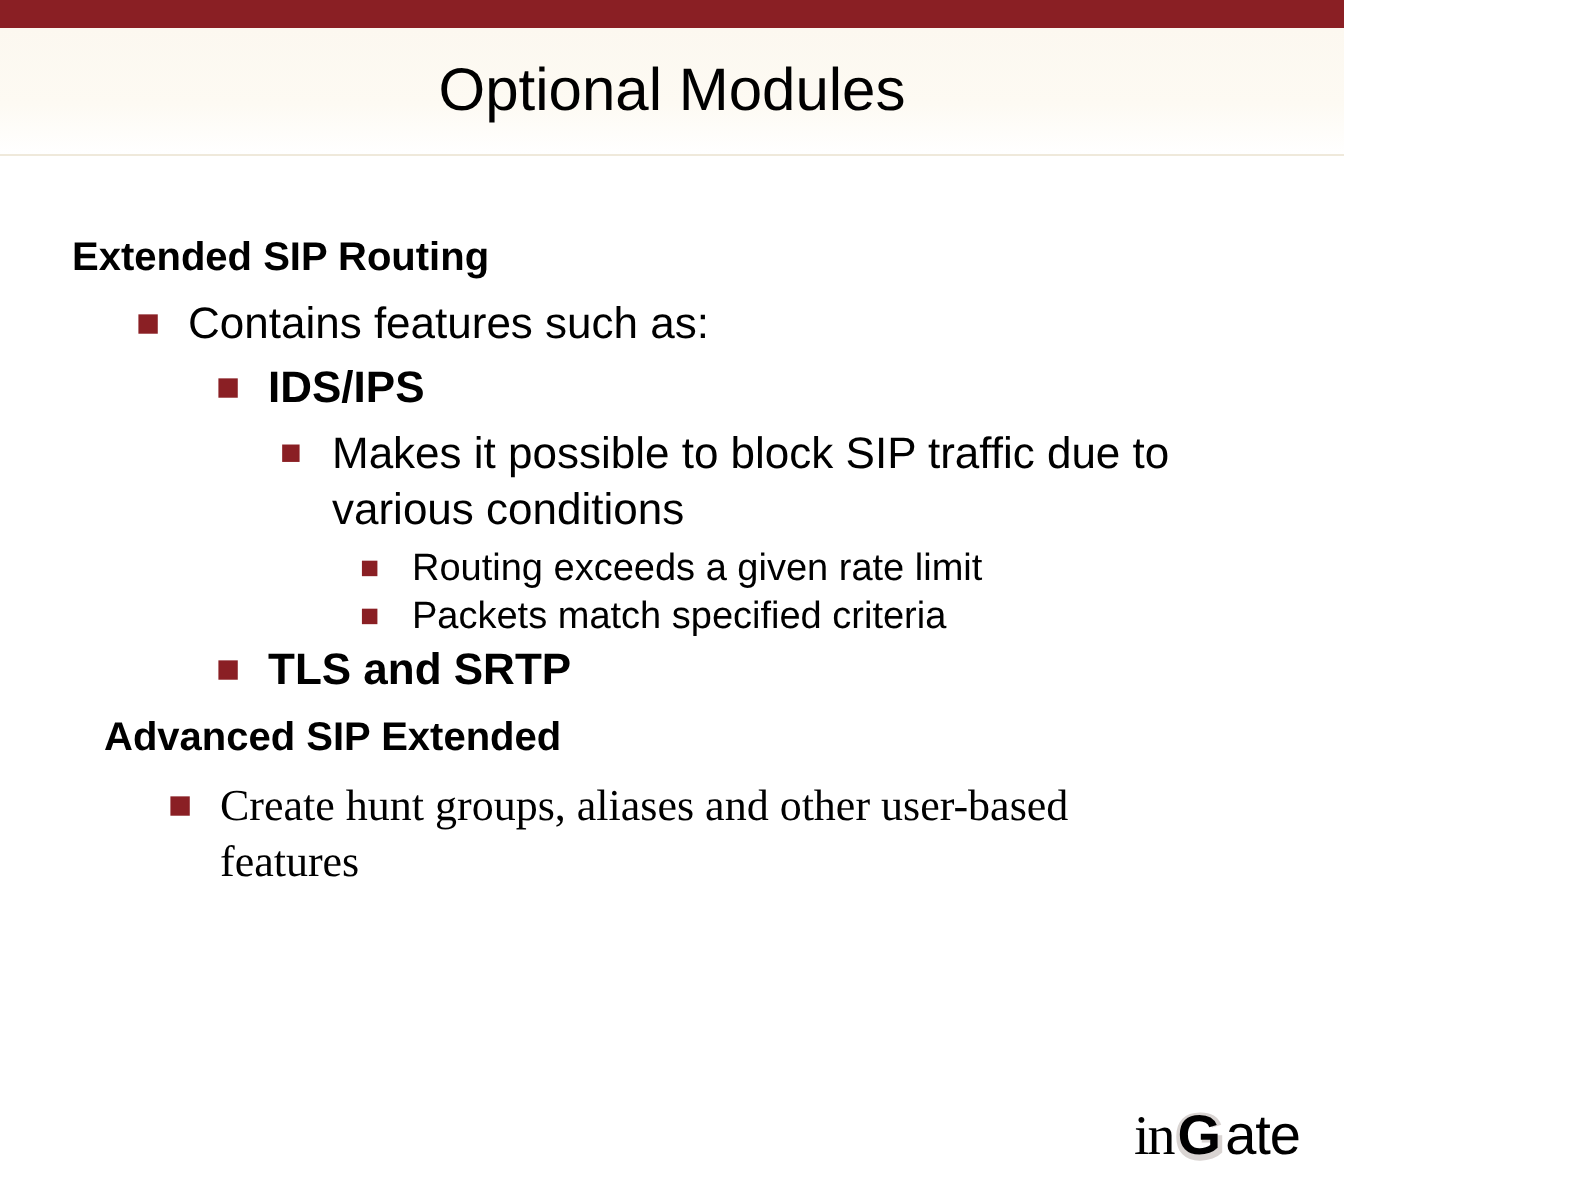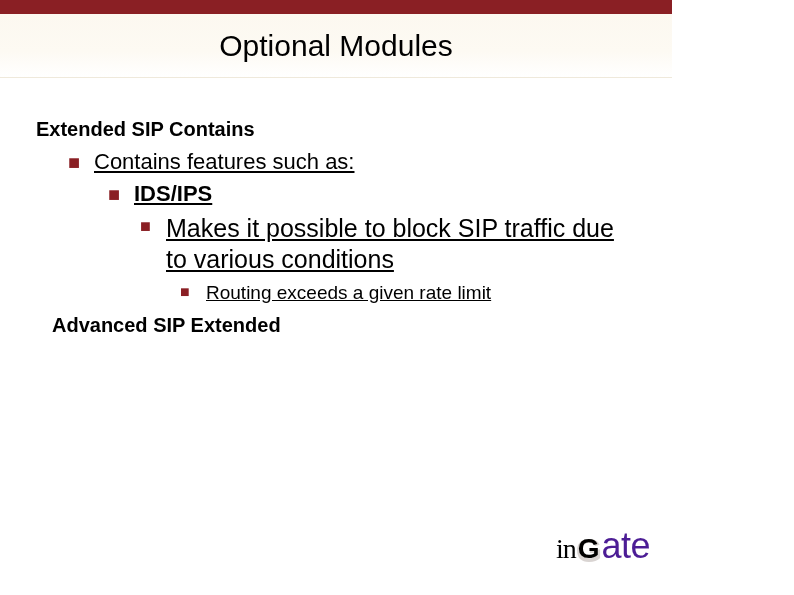--- a/index.html
+++ b/index.html
@@ -4,59 +4,64 @@
 <style>
   * { margin: 0; padding: 0; box-sizing: border-box; }
   html, body { width: 794px; height: 595px; font-family: Arial, Helvetica, sans-serif; background: #fff; overflow: hidden; }
   .slide { width: 672px; height: 595px; position: relative; }
   .top-bar { width: 100%; height: 14px; background: #8a1f24; }
   .title-band { width: 100%; height: 64px; background: linear-gradient(to bottom, #fcf8f0 0%, #fdfaf3 60%, #ffffff 100%); display: flex; align-items: center; justify-content: center; border-bottom: 1px solid #efe9db; }
   .title { font-size: 30px; color: #000; text-align: center; }
   .content { padding: 40px 36px 0 36px; }
   .section-heading { font-weight: bold; font-size: 20px; color: #000; margin-bottom: 8px; }
   .section-heading.second { margin-top: 10px; margin-left: 16px; }
-  ul { list-style: none; text-decoration: underline; }
+  ul { list-style: none; }
   .bullet { position: relative; padding-left: 26px; }
   .bullet::before { content: "■"; position: absolute; left: 0; top: 0.12em; color: #8a1f24; }
   .lvl1 { font-size: 22px; margin-left: 32px; margin-bottom: 6px; }
   .lvl1::before { font-size: 20px; }
   .lvl2 { font-size: 22px; font-weight: bold; margin-left: 72px; margin-bottom: 6px; }
   .lvl2::before { font-size: 20px; }
-  .lvl3 { font-size: 25px; margin-left: 104px; margin-bottom: 6px; line-height: 1.25; padding-right: 10px; }
+  .lvl3 { font-size: 22px; margin-left: 104px; margin-bottom: 6px; line-height: 1.25; padding-right: 10px; }
   .lvl3::before { font-size: 18px; }
   .lvl4 { font-size: 19px; margin-left: 144px; margin-bottom: 2px; }
   .lvl4::before { font-size: 16px; }
   .lvl1b { font-size: 22px; margin-left: 48px; margin-bottom: 6px; font-family: "Times New Roman", Times, serif; line-height: 1.25; padding-right: 40px; }
   .lvl1b::before { font-size: 20px; }
-  .logo { position: absolute; right: 22px; bottom: 28px; display: flex; align-items: baseline; gap: 2px; }
+  .logo { position: absolute; right: 22px; bottom: 10px; display: flex; align-items: baseline; gap: 2px; }
   .logo-in { font-family: "Times New Roman", Times, serif; font-size: 28px; color: #000; letter-spacing: -1px; }
   .logo-g-wrap { position: relative; display: inline-block; }
   .logo-g-bg { position: absolute; left: -2px; top: -2px; font-family: Arial, sans-serif; font-size: 34px; font-weight: bold; color: #d9d4d2; z-index: 0; }
   .logo-g-fg { position: relative; font-family: Arial, sans-serif; font-size: 28px; font-weight: bold; color: #000; z-index: 1; }
-  .logo-ate { font-family: Arial, sans-serif; font-size: 36px; color: #4c1d95; letter-spacing: -0.5px; }
+  .logo-ate { font-family: Arial, sans-serif; font-size: 28px; color: #000000; letter-spacing: -0.5px; }
 </style>
 </head>
 <body>
 
 <div class="slide">
   <div class="top-bar"></div>
   <div class="title-band">
     <div class="title">Optional Modules</div>
   </div>
 
   <div class="content">
-    <div class="section-heading">Extended SIP Contains</div>
+    <div class="section-heading">Extended SIP Routing</div>
     <ul>
       <li class="bullet lvl1">Contains features such as:</li>
       <li class="bullet lvl2">IDS/IPS</li>
       <li class="bullet lvl3">Makes it possible to block SIP traffic due to various conditions</li>
       <li class="bullet lvl4">Routing exceeds a given rate limit</li>
+      <li class="bullet lvl4">Packets match specified criteria</li>
+      <li class="bullet lvl2">TLS and SRTP</li>
     </ul>
 
     <div class="section-heading second">Advanced SIP Extended</div>
+    <ul>
+      <li class="bullet lvl1b">Create hunt groups, aliases and other user-based features</li>
+    </ul>
   </div>
 
   <div class="logo">
     <span class="logo-in">in</span>
     <span class="logo-g-wrap">
       <span class="logo-g-bg">G</span>
       <span class="logo-g-fg">G</span>
     </span>
     <span class="logo-ate">ate</span>
   </div>

